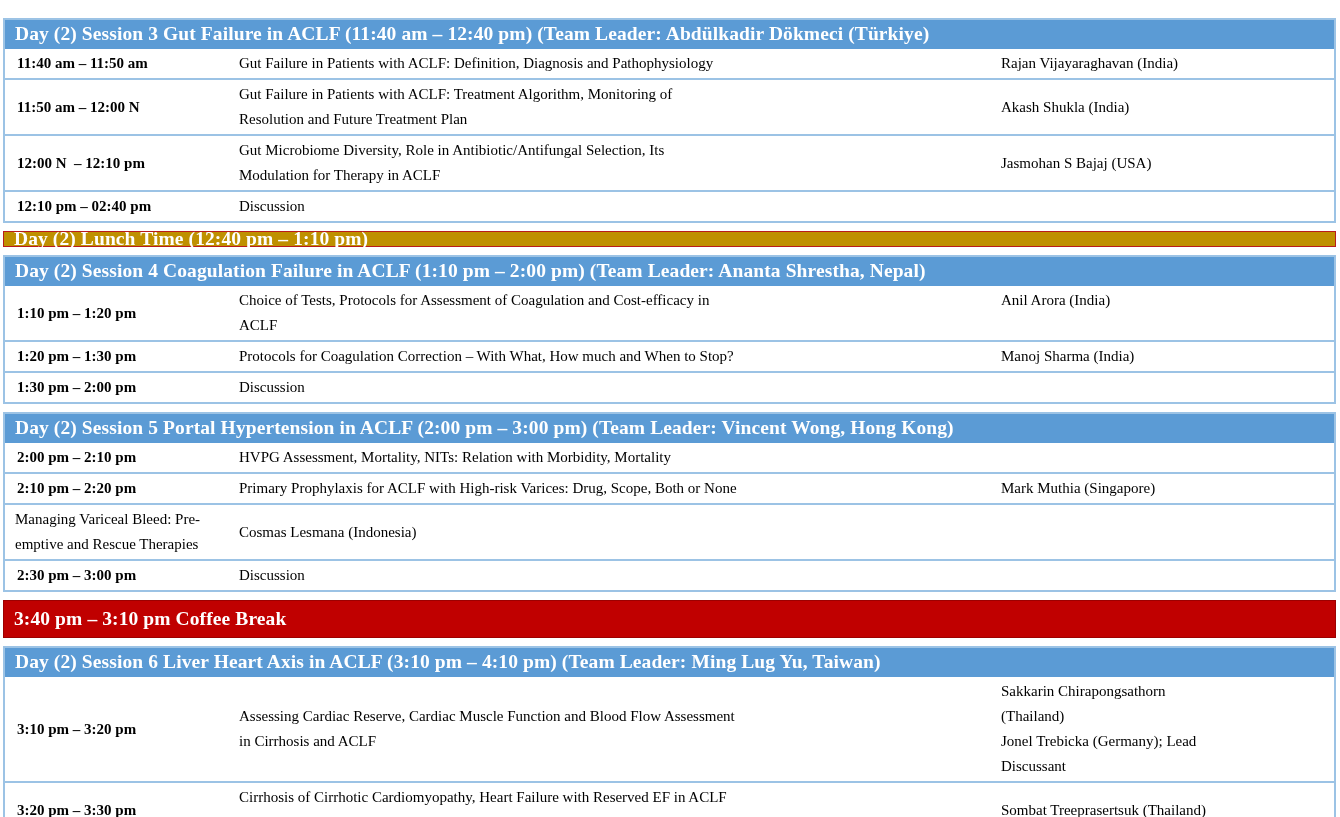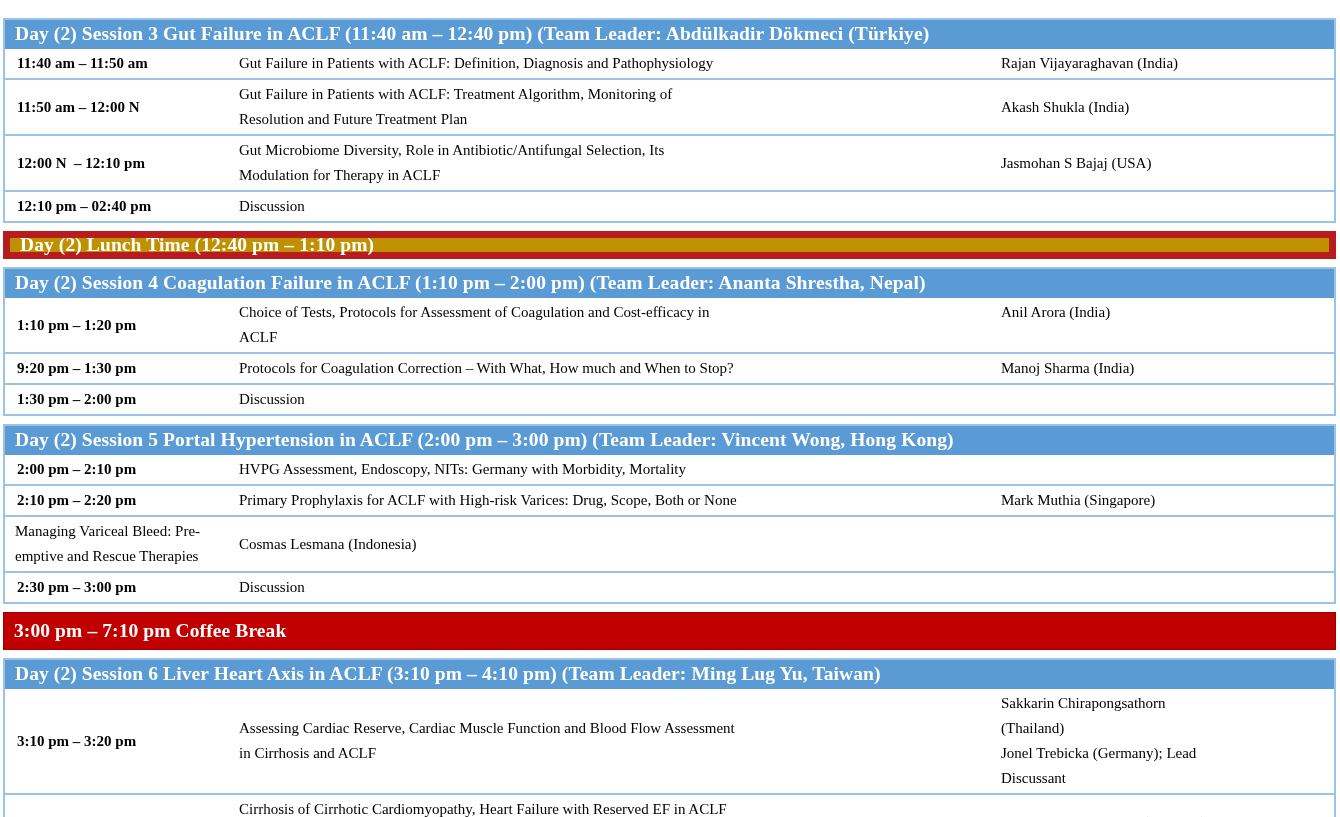--- a/index.html
+++ b/index.html
@@ -60,21 +60,21 @@
   .banner {
     color: var(--text-light);
     font-weight: bold;
     font-size: 19.5px;
     line-height: 24px;
     padding: 0 10px;
     display: flex;
     align-items: center;
     letter-spacing: 0.1px;
   }
-  .banner.lunch  { height: 28px; background: var(--lunch-gold); border: 7px solid #b91c1c; }
+  .banner.lunch  { height: 16px; background: var(--lunch-gold); border: 1px solid #b91c1c; }
   .banner.coffee { height: 38px; background: var(--break-red); border: 1px solid #9c0000; }
 </style>
 </head>
 <body>
 
 <div class="page">
   <div id="sections-root">
       <div class="section session">
         <div class="session-header"><span>Day (2) Session 3 Gut Failure in ACLF (11:40 am – 12:40 pm) (Team Leader: Abdülkadir Dökmeci (Türkiye)</span></div>
         <div class="rows">
@@ -108,56 +108,56 @@
       <div class="section session">
         <div class="session-header"><span>Day (2) Session 4 Coagulation Failure in ACLF (1:10 pm – 2:00 pm) (Team Leader: Ananta Shrestha, Nepal)</span></div>
         <div class="rows">
           <div class="row">
             <div class="cell time">1:10 pm – 1:20 pm</div>
             <div class="cell topic">Choice of Tests, Protocols for Assessment of Coagulation and Cost-efficacy in
 ACLF</div>
             <div class="cell speaker v-top">Anil Arora (India)</div>
           </div>
           <div class="row">
-            <div class="cell time">9:20 pm – 1:30 pm</div>
+            <div class="cell time">1:20 pm – 1:30 pm</div>
             <div class="cell topic">Protocols for Coagulation Correction – With What, How much and When to Stop?</div>
             <div class="cell speaker">Manoj Sharma (India)</div>
           </div>
           <div class="row">
             <div class="cell time">1:30 pm – 2:00 pm</div>
             <div class="cell topic">Discussion</div>
             <div class="cell speaker"></div>
           </div>
         </div>
       </div>
       <div class="section session">
         <div class="session-header"><span>Day (2) Session 5 Portal Hypertension in ACLF (2:00 pm – 3:00 pm) (Team Leader: Vincent Wong, Hong Kong)</span></div>
         <div class="rows">
           <div class="row">
             <div class="cell time">2:00 pm – 2:10 pm</div>
-            <div class="cell topic">HVPG Assessment, Endoscopy, NITs: Germany with Morbidity, Mortality</div>
+            <div class="cell topic">HVPG Assessment, Mortality, NITs: Relation with Morbidity, Mortality</div>
           </div>
           <div class="row">
             <div class="cell time">2:10 pm – 2:20 pm</div>
             <div class="cell topic">Primary Prophylaxis for ACLF with High-risk Varices: Drug, Scope, Both or None</div>
             <div class="cell speaker">Mark Muthia (Singapore)</div>
           </div>
           <div class="row">
             <div class="cell topic">Managing Variceal Bleed: Pre-emptive and Rescue Therapies</div>
             <div class="cell speaker">Cosmas Lesmana (Indonesia)</div>
           </div>
           <div class="row">
             <div class="cell time">2:30 pm – 3:00 pm</div>
             <div class="cell topic">Discussion</div>
             <div class="cell speaker"></div>
           </div>
         </div>
       </div>
       <div class="section banner coffee">
-        <span>3:00 pm – 7:10 pm Coffee Break</span>
+        <span>3:40 pm – 3:10 pm Coffee Break</span>
       </div>
       <div class="section session">
         <div class="session-header"><span>Day (2) Session 6 Liver Heart Axis in ACLF (3:10 pm – 4:10 pm) (Team Leader: Ming Lug Yu, Taiwan)</span></div>
         <div class="rows">
           <div class="row">
             <div class="cell time">3:10 pm – 3:20 pm</div>
             <div class="cell topic">Assessing Cardiac Reserve, Cardiac Muscle Function and Blood Flow Assessment
 in Cirrhosis and ACLF</div>
             <div class="cell speaker v-top">Sakkarin Chirapongsathorn
 (Thailand)

